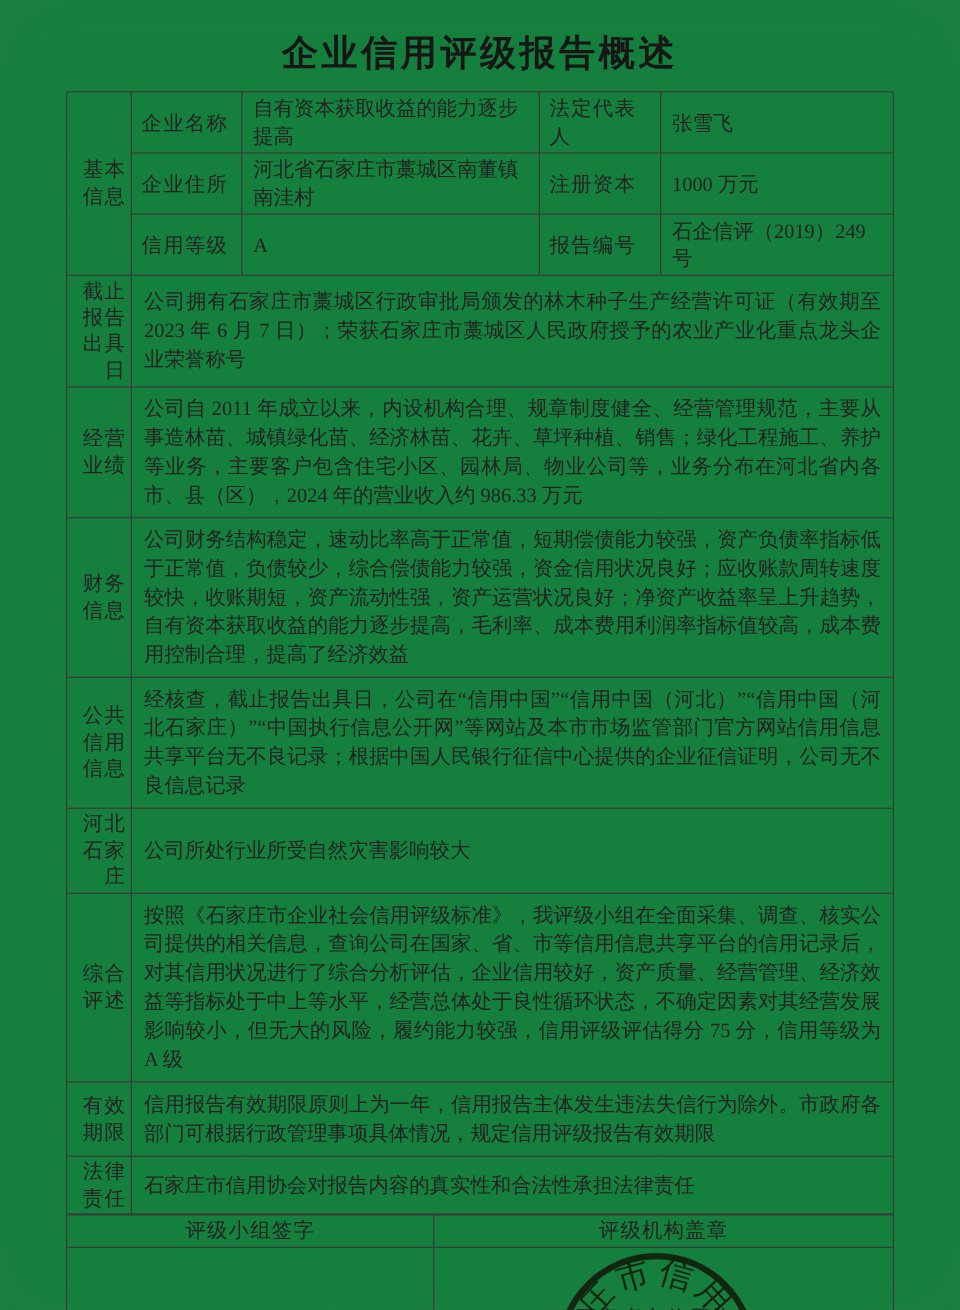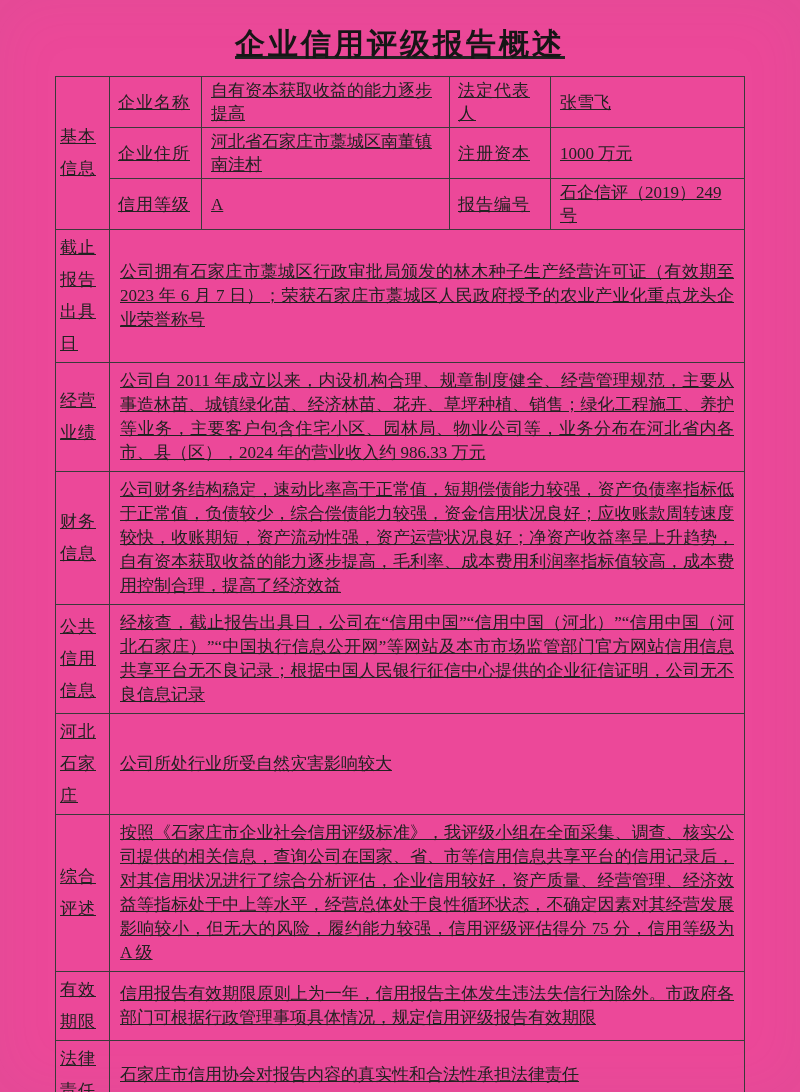--- a/index.html
+++ b/index.html
@@ -1,34 +1,33 @@
 <!DOCTYPE html>
 <html lang="zh" style="--stamp-color: #d23b2a;"><head>
 <meta charset="utf-8">
 <style>
   :root{ --stamp-color:#d23b2a; --ink:#222; --line:#3a3a3a; }
   *{ box-sizing:border-box; margin:0; padding:0; }
   html,body{ background:#e8e8e6; }
   .page{
     width:800px; height:1092px; margin:0 auto; position:relative;
-    background:#ec4899;
+    background:#15803d;
     font-family:"Liberation Serif","DejaVu Serif",serif;
     color:var(--ink); overflow:hidden;
     box-shadow:inset 0 0 60px rgba(120,120,110,.08);
-    text-decoration:underline;
   }
   .doc-title{
     padding-top:24px; text-align:center; font-size:30px; font-weight:700;
     letter-spacing:3px; color:#161616;
   }
   table{ border-collapse:collapse; table-layout:fixed; width:689px; margin:0 auto; }
   table.main{ margin-top:11px; }
   td{ border:1.6px solid var(--line); vertical-align:middle; font-size:17px; }
   td.lbl{
-    text-align:left; line-height:32px; padding:2px 4px; letter-spacing:1px;
+    text-align:right; line-height:22px; padding:2px 4px; letter-spacing:1px;
   }
   td.flabel{ text-align:left; padding:2px 8px; letter-spacing:1px; }
   td.val{ text-align:left; padding:2px 9px; line-height:23px; }
   td.content{
     text-align:justify; padding:6px 10px; line-height:24px;
   }
   tr.r1{ height:35px; } tr.r2{ height:46px;margin-top:30px; } tr.r3{ height:33px; }
   tr.s-qual{ height:69px; } tr.s-biz{ height:96px; } tr.s-fin{ height:120px; }
   tr.s-pub{ height:87px; } tr.s-risk{ height:44px; } tr.s-sum{ height:122px; }
   tr.s-valid{ height:62px; } tr.s-legal{ height:45px; }
@@ -114,20 +113,24 @@
     </tr>
   </tbody>
     </table>
 
   <table class="footer">
     <colgroup>
         <col style="width:306px">
         <col style="width:383px">
       </colgroup>
     <tbody>
+        <tr class="f-head">
+      <td class="f-head-cell">评级小组签字</td>
+      <td class="f-head-cell">评级机构盖章</td>
+    </tr>
     <tr class="f-body">
       <td class="f-body-cell">
         <span class="sign-label">评级小组组长签字：</span>
 
       </td>
       <td class="f-body-cell">
         <span class="printed-org">石家庄市信用协会</span>
         <span class="stamp">
           <svg class="stamp-svg" width="180" height="168" viewBox="0 0 180 176">
             <defs>

